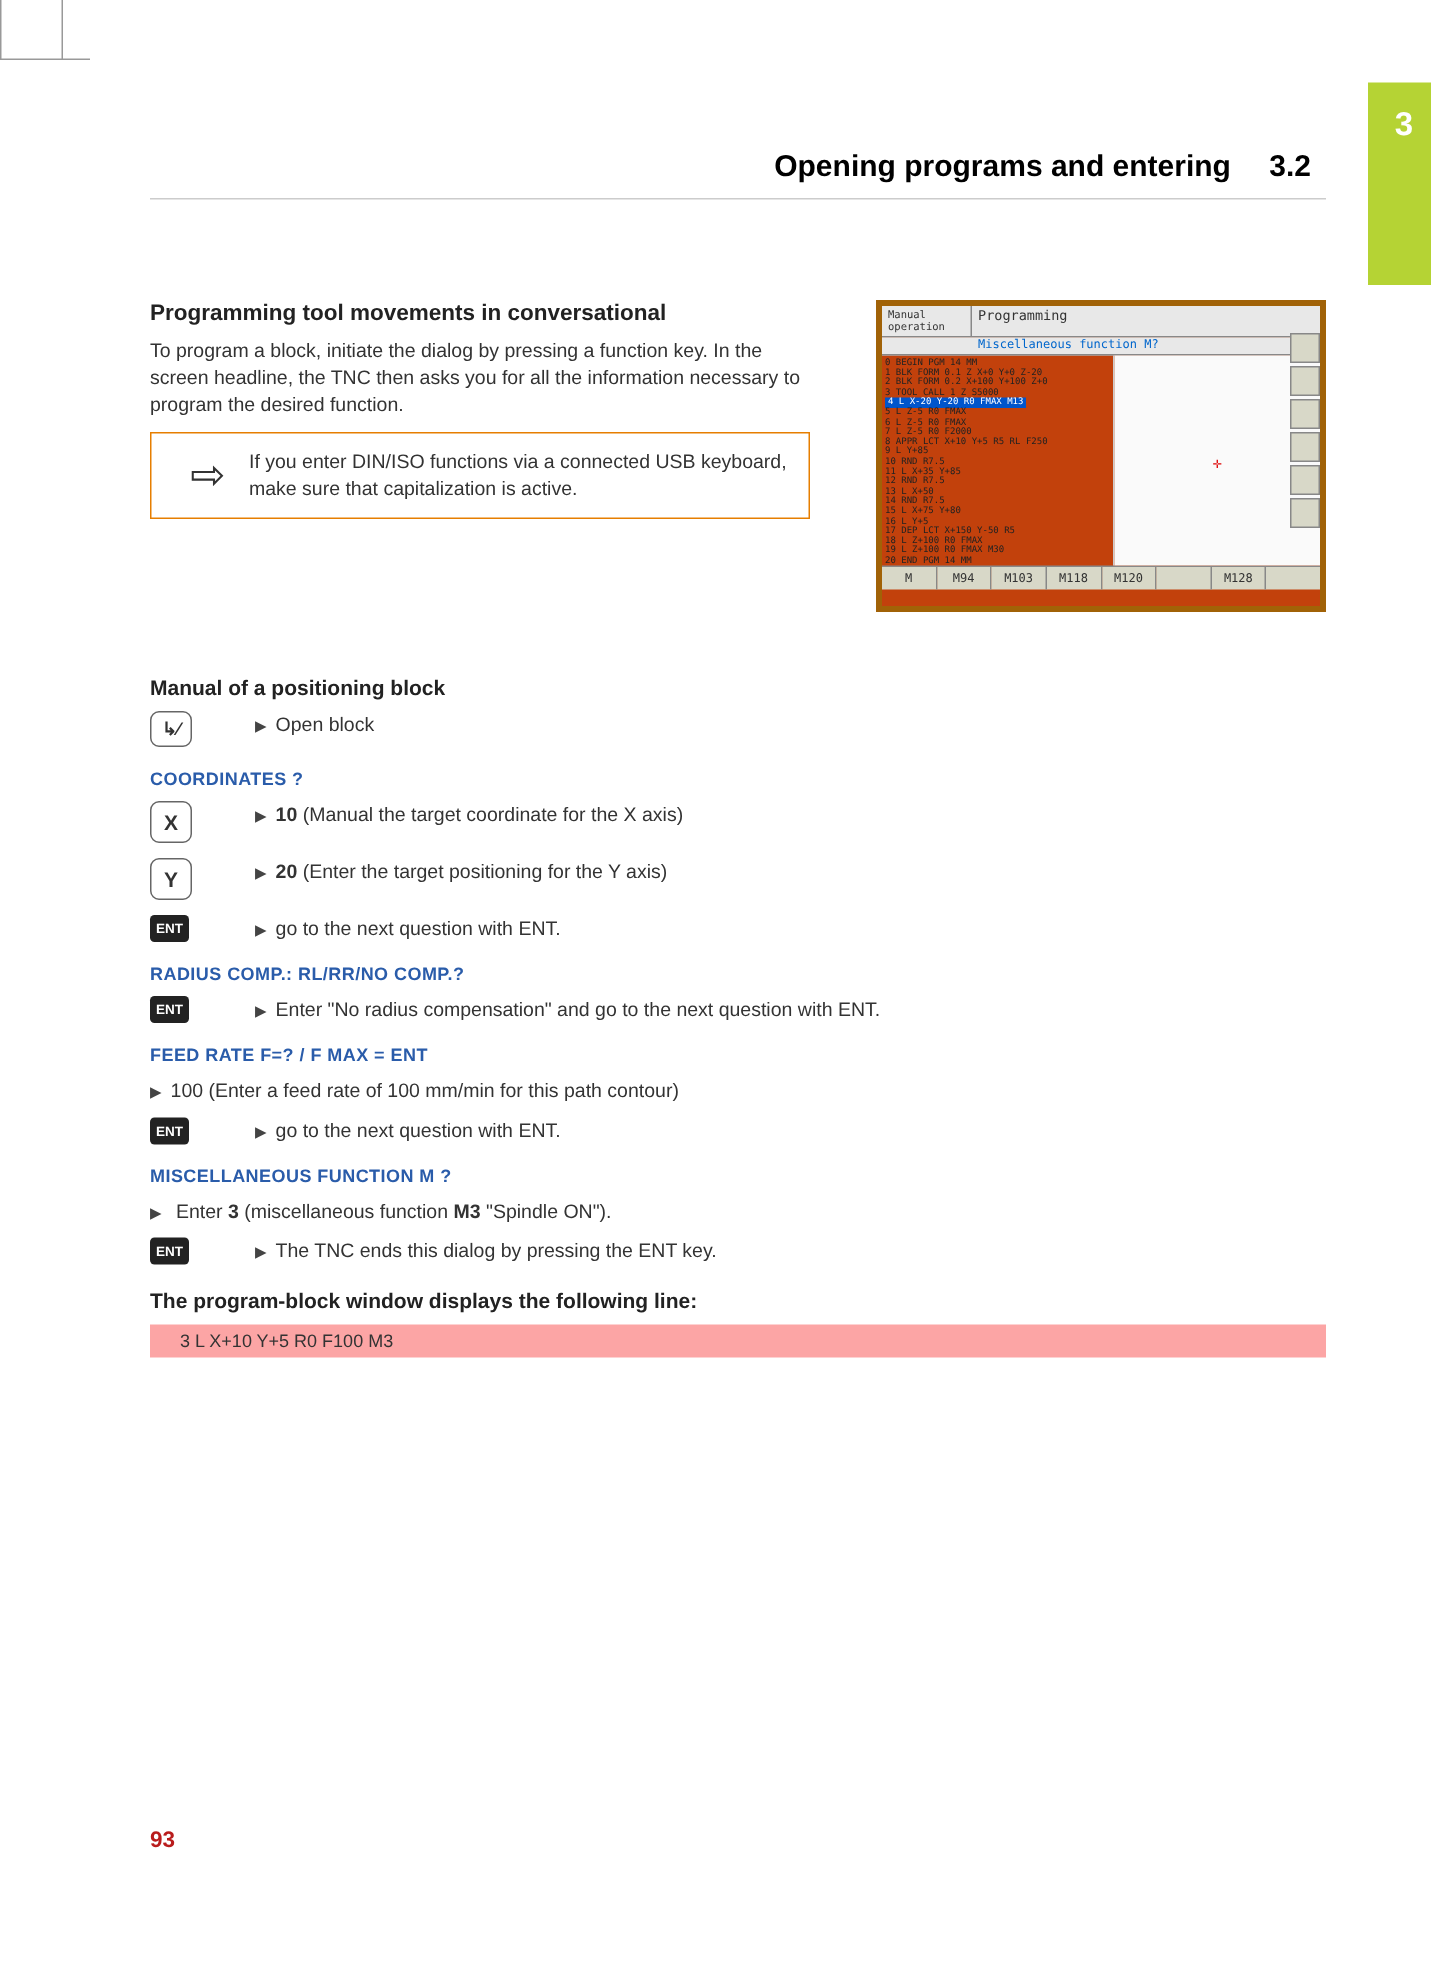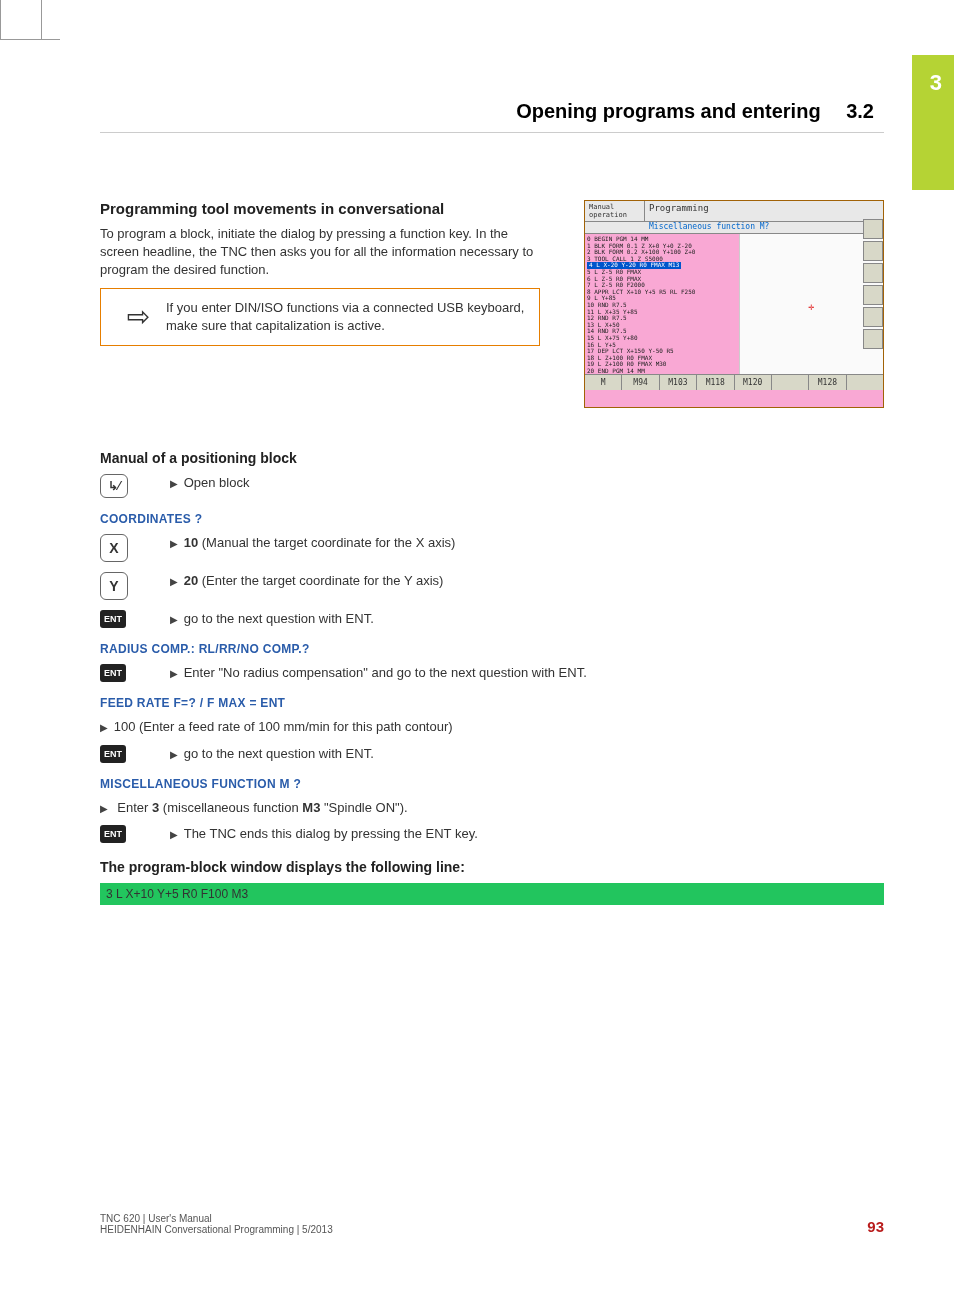--- a/index.html
+++ b/index.html
@@ -72,22 +72,22 @@
     background: #fff;
   }
   .note-icon {
     width: 55px; flex-shrink: 0;
     font-size: 28px; color: #333;
     text-align: center;
   }
   .note-text { font-size: 13px; line-height: 1.4; }
   .screenshot {
     width: 300px; height: 208px;
-    border: 1px solid #a16207;
-    background: #f9a8d4;
+    border: 4px solid #a16207;
+    background: #c2410c;
     font-family: monospace;
     font-size: 8px;
     position: relative;
   }
   .sc-top {
     display: flex;
     border-bottom: 1px solid #888;
     background: #e8e8e8;
   }
   .sc-mode { padding: 2px 4px; border-right: 1px solid #888; width: 60px; font-size:7px; }
@@ -125,21 +125,21 @@
     background: #222;
     color: #fff;
     border-radius: 3px;
     padding: 4px 4px;
     font-size: 9px;
     font-weight: bold;
   }
   .bullet::before { content: "▶"; font-size: 10px; margin-right: 6px; color:#444;}
   .bullet { line-height: 1.4; }
   .blue-h { color: #2a5caa; font-weight: bold; font-size: 12px; margin: 14px 0 8px; text-transform: uppercase; letter-spacing:0.3px;}
-  .code-line { background: #22c55e; padding: 4px 6px; font-family: Arial; font-size: 12px; margin-top:0;}
+  .code-line { background: #fca5a5; padding: 4px 20px; font-family: Arial; font-size: 12px; margin-top:0;}
   .footer {
     position: absolute;
     bottom: 80px; left: 100px; right: 70px;
     font-size: 10px; color: #555;
     display: flex; justify-content: space-between; align-items: flex-end;
   }
   .footer .pg { font-size: 15px; font-weight: bold; color: #b91c1c; }
 </style>
 </head>
 <body>
@@ -229,21 +229,21 @@
     <div class="desc-col bullet">Open block</div>
   </div>
 
   <div class="blue-h">COORDINATES ?</div>
   <div class="row">
     <div class="key-col"><span class="key-box">X</span></div>
     <div class="desc-col bullet"><b>10</b><span> (Manual the target coordinate for the X axis)</span></div>
   </div>
   <div class="row">
     <div class="key-col"><span class="key-box">Y</span></div>
-    <div class="desc-col bullet"><b>20</b><span> (Enter the target coordinate for the Y axis)</span></div>
+    <div class="desc-col bullet"><b>20</b><span> (Enter the target positioning for the Y axis)</span></div>
   </div>
   <div class="row">
     <div class="key-col"><span class="ent-key">ENT</span></div>
     <div class="desc-col bullet">go to the next question with ENT.</div>
   </div>
 
   <div class="blue-h">RADIUS COMP.: RL/RR/NO COMP.?</div>
   <div class="row">
     <div class="key-col"><span class="ent-key">ENT</span></div>
     <div class="desc-col bullet">Enter "No radius compensation" and go to the next question with ENT.</div>
@@ -263,18 +263,14 @@
   <div class="row">
     <div class="key-col"><span class="ent-key">ENT</span></div>
     <div class="desc-col bullet">The TNC ends this dialog by pressing the ENT key.</div>
   </div>
 
   <h4 style="margin-top:16px;">The program-block window displays the following line:</h4>
   <div class="code-line">3 L X+10 Y+5 R0 F100 M3</div>
 </div>
 
 <div class="footer">
-  <div>
-    <div>TNC 620 | User's Manual</div>
-    <div>HEIDENHAIN Conversational Programming | 5/2013</div>
-  </div>
   <div class="pg">93</div>
 </div>
 
 </body></html>

